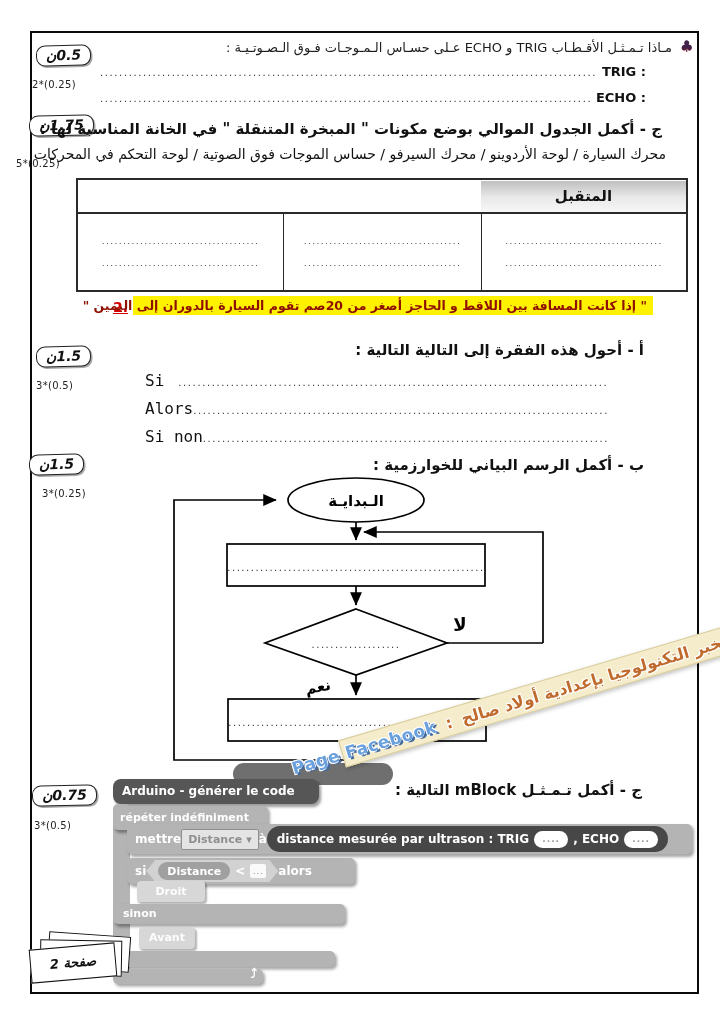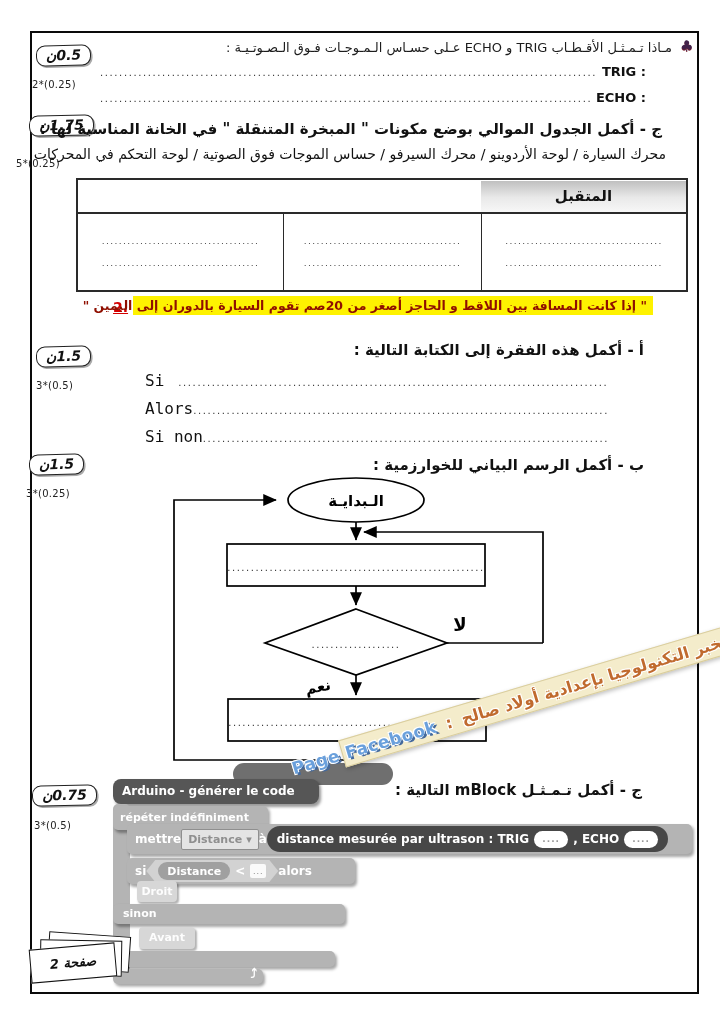--- a/index.html
+++ b/index.html
@@ -112,37 +112,37 @@
       <span class="celldots">.....................................</span>
     </div>
   </div>
 </div>
 
 <span class="abs qnum" style="left:113px;top:299px;">2.</span>
 <div class="abs hl rtl" style="left:133px;top:296px;width:508px;">" إذا كانت المسافة بين اللاقط و الحاجز أصغر من 20صم تقوم السيارة بالدوران إلى اليمين "</div>
 
 <span class="abs badge rtl" style="left:36px;top:346px;">1.5ن</span>
 <span class="abs detail" style="left:36px;top:380px;">3*(0.5)</span>
-<div class="abs h rtl" style="right:76px;top:341px;">أ - أكمل هذه الفقرة إلى الكتابة التالية :</div>
+<div class="abs h rtl" style="right:76px;top:341px;">أ - أحول هذه الفقرة إلى التالية التالية :</div>
 
 <div class="abs siline" style="left:145px;top:371px;width:462px;">
   <span class="codeword" style="margin-right:14px;">Si</span>
   <span class="dots">........................................................................................................................................</span>
 </div>
 <div class="abs siline" style="left:145px;top:399px;width:462px;">
   <span class="codeword">Alors</span>
   <span class="dots">........................................................................................................................................</span>
 </div>
 <div class="abs siline" style="left:145px;top:427px;width:462px;">
   <span class="codeword">Si non</span>
   <span class="dots">........................................................................................................................................</span>
 </div>
 
 <span class="abs badge rtl" style="left:29px;top:454px;">1.5ن</span>
-<span class="abs detail" style="left:26px;top:488px;">3*(0.25)</span>
+<span class="abs detail" style="left:42px;top:488px;">3*(0.25)</span>
 <div class="abs h rtl" style="right:76px;top:456px;">ب - أكمل الرسم البياني للخوارزمية :</div>
 
 <svg class="abs" style="left:150px;top:476px;" width="420" height="298" viewBox="0 0 420 298">
   <defs>
     <marker id="ah" markerWidth="9" markerHeight="7" refX="7.5" refY="3.5" orient="auto">
       <path d="M0,0 L8,3.5 L0,7 Z" fill="#000"></path>
     </marker>
   </defs>
   <g fill="none" stroke="#000" stroke-width="1.7">
     <polyline points="206,264 206,284 24,284 24,24 126,24" marker-end="url(#ah)"></polyline>
@@ -198,21 +198,21 @@
 <div class="abs bar row" style="left:127px;top:858px;width:212px;height:26px;">
   <span class="wtxt">si</span>
   <span class="hex">
     <span class="varpill">Distance</span>
     <span class="wtxt" style="font-size:12px;">&lt;</span>
     <span class="slot">...</span>
   </span>
   <span class="wtxt">alors</span>
 </div>
 
-<div class="abs cmd" style="left:137px;top:881px;width:40px;height:21px;line-height:21px;">Droit</div>
+<div class="abs cmd" style="left:137px;top:881px;width:68px;height:21px;line-height:21px;">Droit</div>
 <div class="abs bar wtxt" style="left:113px;top:904px;width:222px;height:20px;line-height:20px;padding-left:10px;font-size:11px;">sinon</div>
 <div class="abs cmd" style="left:139px;top:927px;width:56px;height:22px;line-height:22px;">Avant</div>
 <div class="abs bar" style="left:113px;top:951px;width:222px;height:16px;"></div>
 <div class="abs bar" style="left:113px;top:969px;width:150px;height:15px;">
   <span class="wtxt" style="position:absolute;right:6px;top:-3px;font-size:13px;">⤴</span>
 </div>
 
 <div class="abs" style="left:24px;top:932px;width:110px;height:64px;z-index:7;">
   <div class="pg" style="left:24px;top:2px;width:80px;height:34px;transform:rotate(4deg);"></div>
   <div class="pg" style="left:16px;top:8px;width:80px;height:34px;transform:rotate(1deg);"></div>

